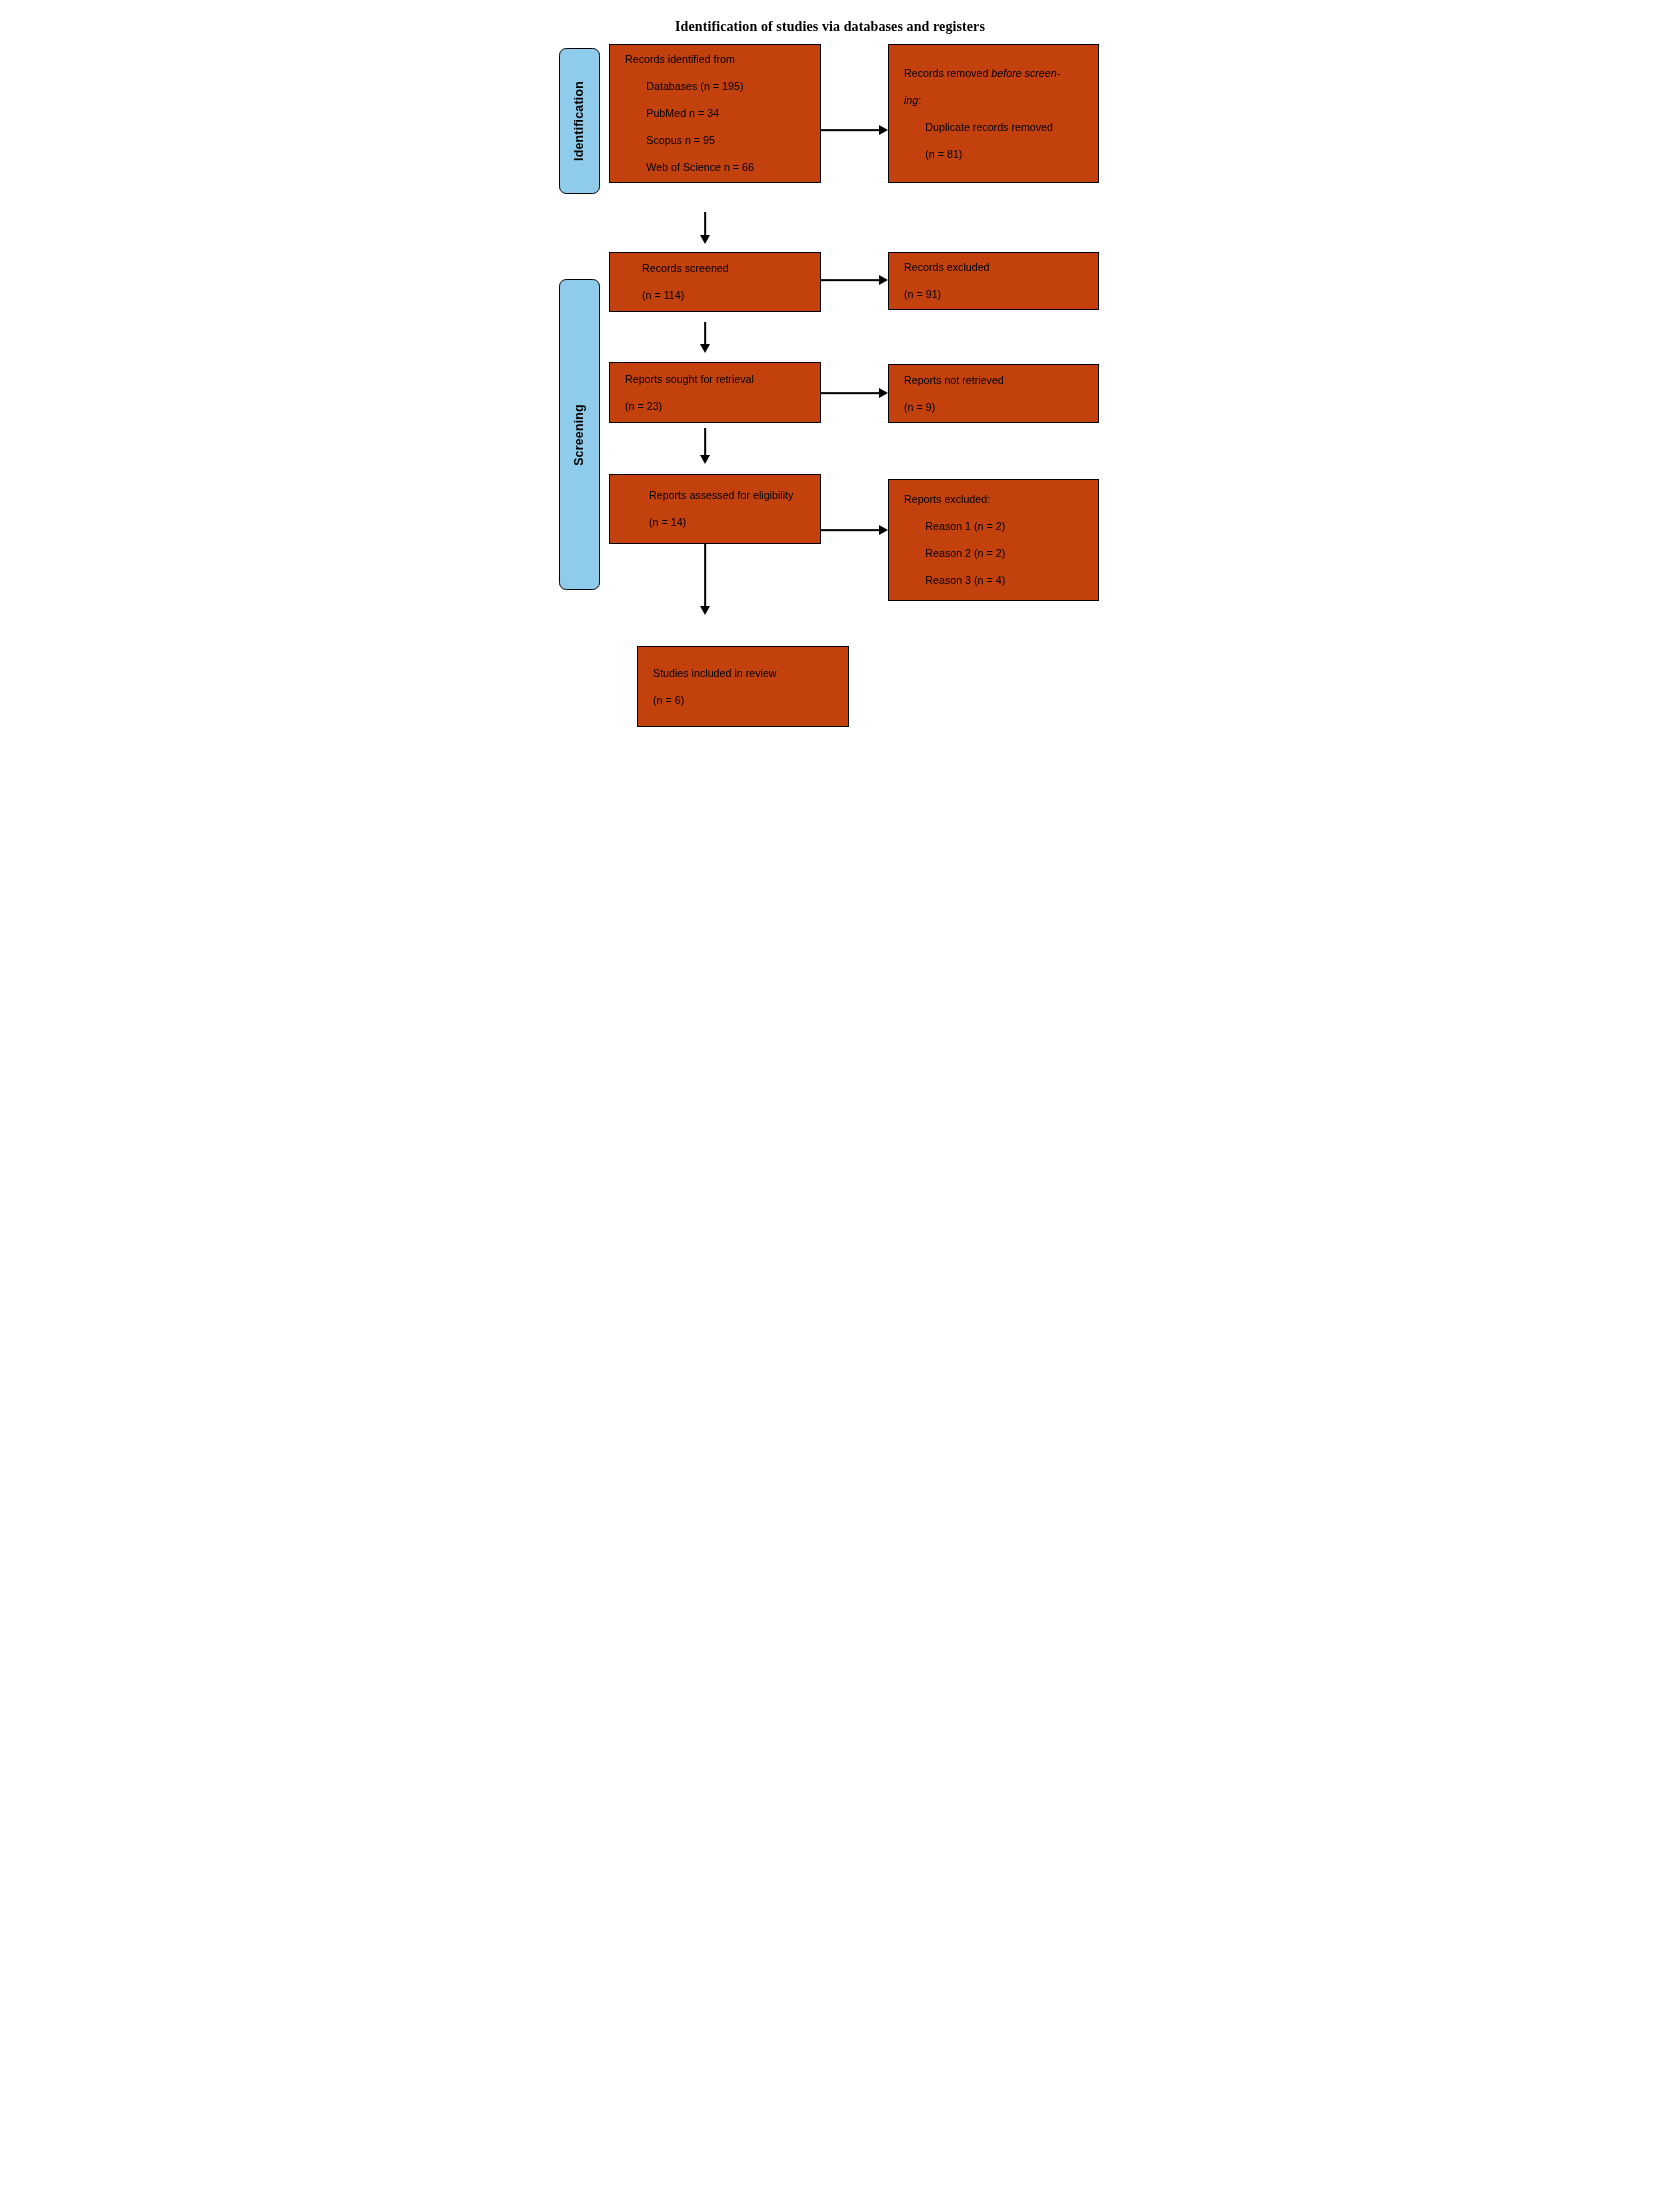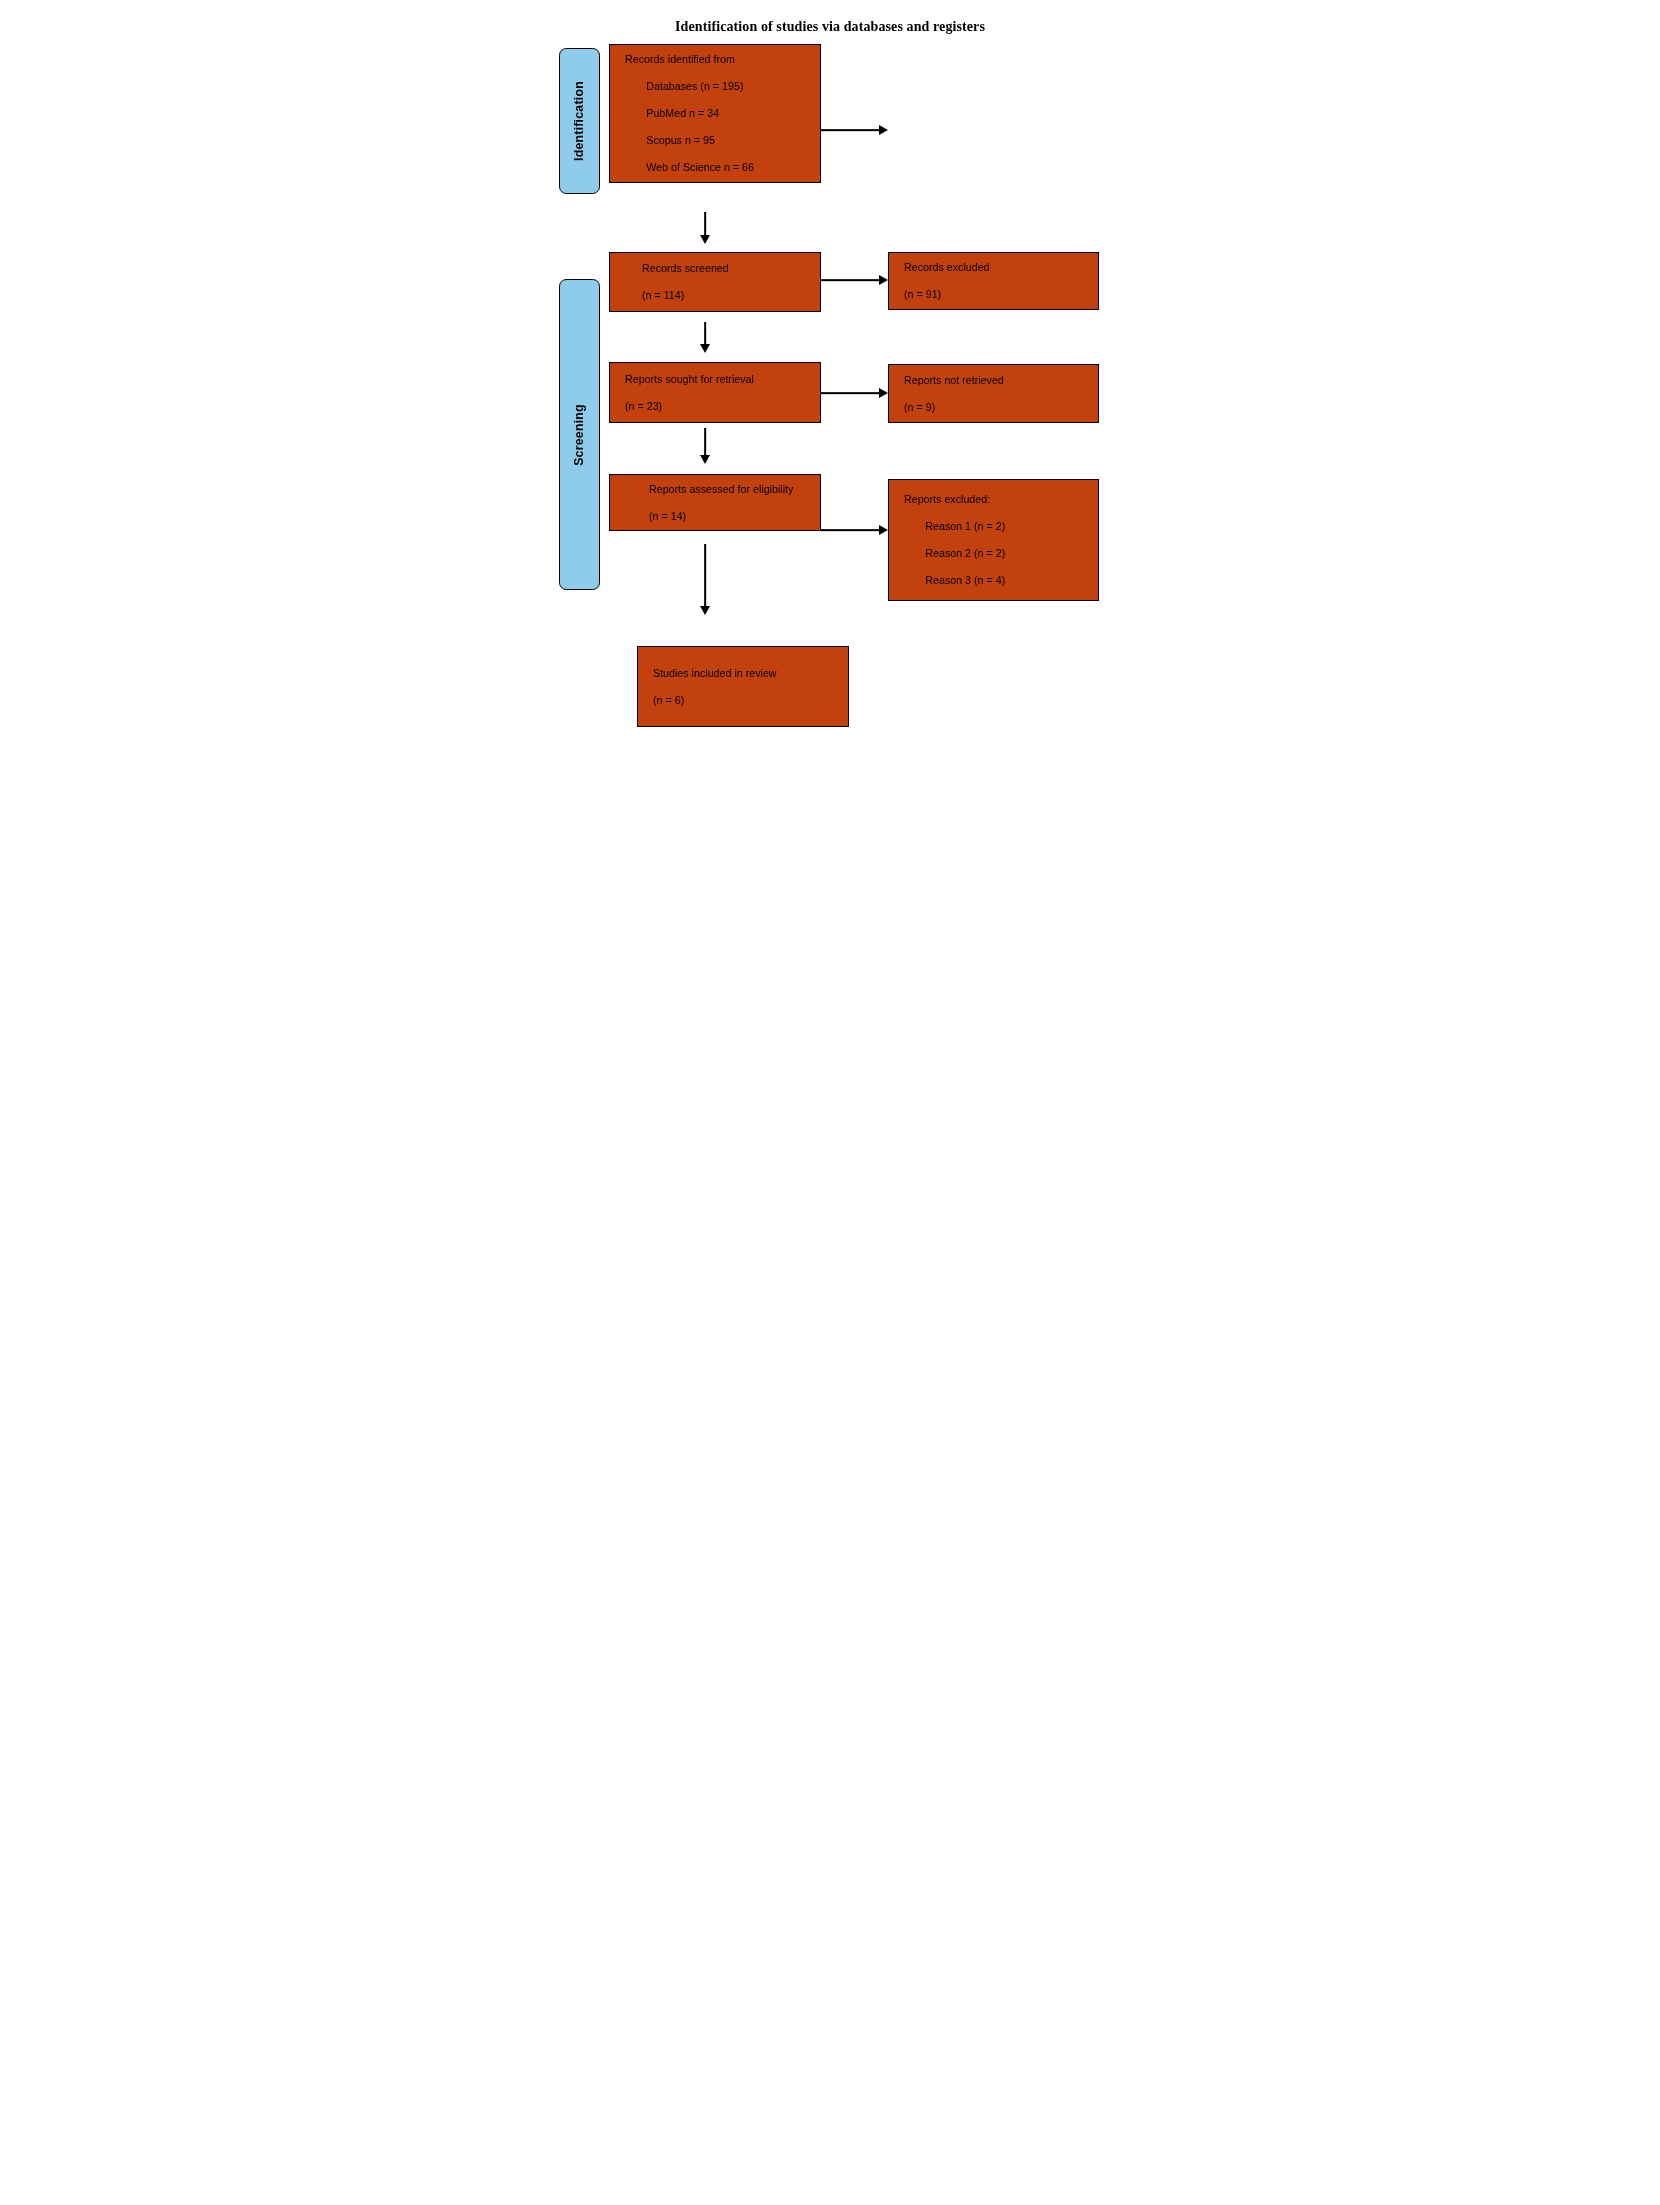--- a/index.html
+++ b/index.html
@@ -67,21 +67,21 @@
   }
   .box .line.indent { padding-left: 21.3px; }
   .col-left  { left: 56px; width: 212px; }
   .col-right { left: 335px; width: 211px; }
   .box-records-identified    { top: 44px;   height: 139px; }
   .box-records-removed       { top: 44px;   height: 139px; }
   .box-records-screened      { top: 252px;  height: 60px; padding-left: 32px; }
   .box-records-excluded      { top: 252px;  height: 58px; }
   .box-reports-sought        { top: 362px;  height: 61px; }
   .box-reports-not-retrieved { top: 364px;  height: 59px; }
-  .box-reports-assessed      { top: 474px;  height: 57px; padding-left: 39px; }
+  .box-reports-assessed      { top: 474px;  height: 70px; padding-left: 39px; }
   .box-reports-excluded      { top: 479px;  height: 122px; }
   .box-studies-included      { top: 646px; height: 81px; margin-left: 28px; }
 
   .varrow { position: absolute; left: 147px; width: 10px; }
   .varrow .stem {
     position: absolute; top: 0; bottom: 8.4px; left: 50%;
     width: 1.7px; transform: translateX(-50%); background: #000;
   }
   .varrow .head {
     position: absolute; bottom: 0; left: 50%; transform: translateX(-50%);
@@ -126,20 +126,26 @@
     <span class="stage-label">Screening</span>
   </div>
 
   <div class="box col-left box-records-identified">
       <div class="line"><span>Records identified from</span></div>
       <div class="line indent"><span>Databases (n = 195)</span></div>
       <div class="line indent"><span>PubMed n = 34</span></div>
       <div class="line indent"><span>Scopus n = 95</span></div>
       <div class="line indent"><span>Web of Science n = 66</span></div>
     </div>
+  <div class="box col-right box-records-removed">
+      <div class="line"><span>Records removed </span><span style="font-style: italic;">before screen-</span></div>
+      <div class="line"><span style="font-style: italic;">ing</span><span>:</span></div>
+      <div class="line indent"><span>Duplicate records removed</span></div>
+      <div class="line indent"><span>(n = 81)</span></div>
+    </div>
 
   <div class="box col-left box-records-screened">
       <div class="line"><span>Records screened</span></div>
       <div class="line"><span>(n = 114)</span></div>
     </div>
   <div class="box col-right box-records-excluded">
       <div class="line"><span>Records excluded</span></div>
       <div class="line"><span>(n = 91)</span></div>
     </div>
 

